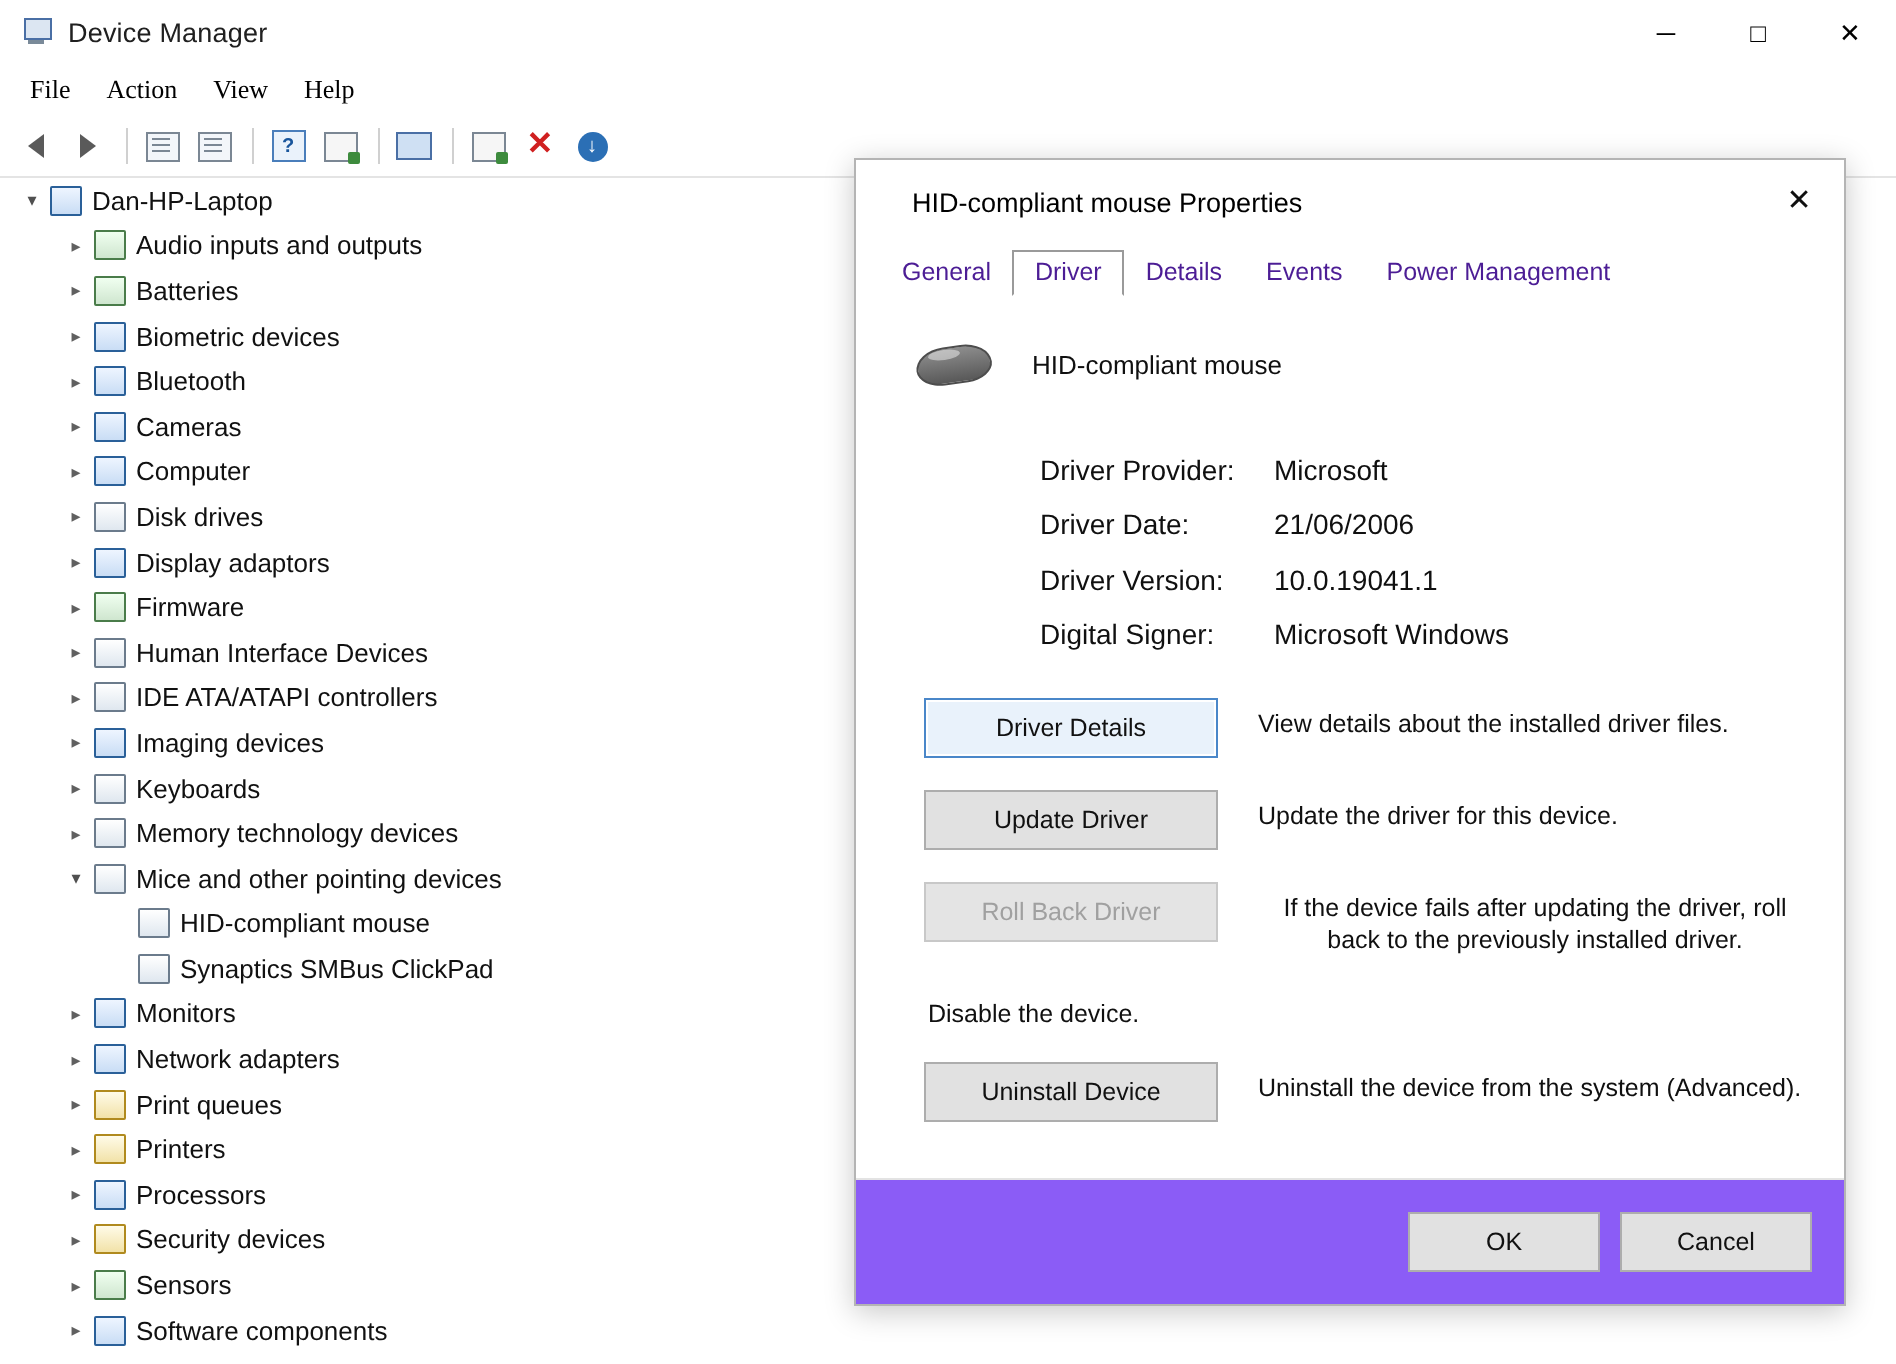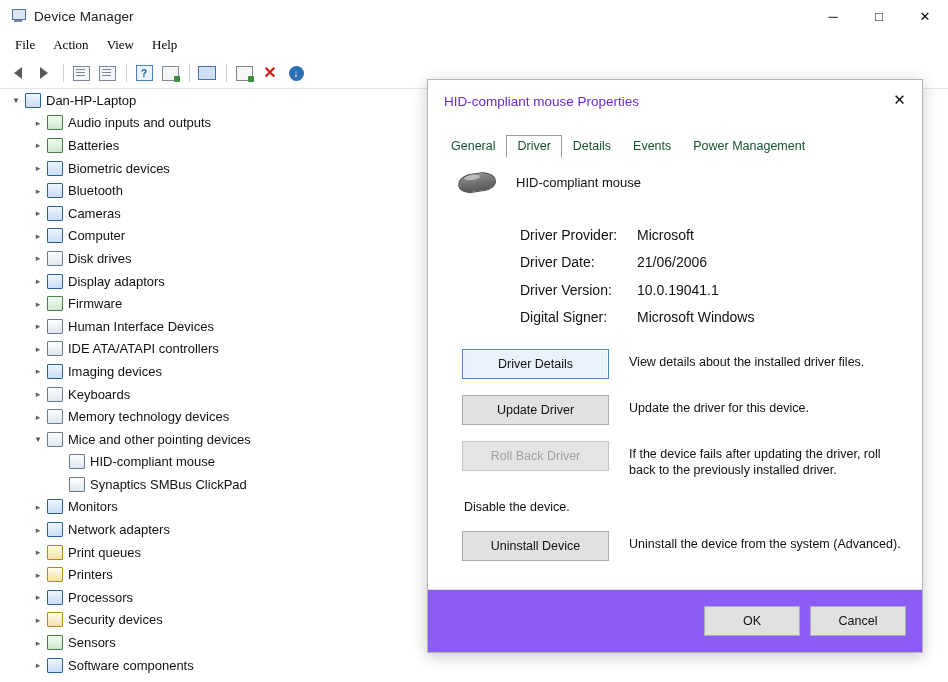--- a/index.html
+++ b/index.html
@@ -242,23 +242,23 @@
     flex-direction: column;
   }
   .dlg-title {
     height: 43px;
     display: flex;
     align-items: center;
     position: relative;
     flex: none;
   }
   .dlg-title .t {
-    margin-left: 16px;
+    margin-left: 28px;
     font-size: 13.5px;
-    color: #6d28d9;
+    color: #000000;
   }
   .dlg-close {
     position: absolute;
     right: 0; top: 0;
     width: 45px; height: 40px;
     display: flex;
     align-items: center;
     justify-content: center;
     font-size: 15px;
     color: #101010;
@@ -268,24 +268,24 @@
     display: flex;
     align-items: flex-end;
     padding-left: 12px;
     height: 24px;
     flex: none;
     position: relative;
   }
   .tab {
     padding: 3px 10px 4px 10px;
     font-size: 12.5px;
-    color: #14532d;
+    color: #4c1d95;
     border: 1px solid transparent;
     position: relative;
-    top: 11px;
+    top: 1px;
   }
   .tab.active {
     border: 1px solid #9a9a9a;
     border-bottom: 1px solid #ffffff;
     background: #ffffff;
     z-index: 2;
   }
 
   .dlg-body {
     flex: 1;
@@ -329,21 +329,21 @@
   }
   .info-row {
     display: flex;
     height: 27.5px;
     align-items: center;
     font-size: 14px;
     color: #101010;
   }
   .info-label { width: 117px; flex: none; }
 
-  .actions { margin-top: 18px; }
+  .actions { margin-top: 18px; text-align: center; }
   .action-row {
     display: flex;
     align-items: flex-start;
     margin-bottom: 16px;
   }
   .btn {
     width: 145px;
     min-height: 28px;
     border: 1px solid #adadad;
     background: #e1e1e1;

